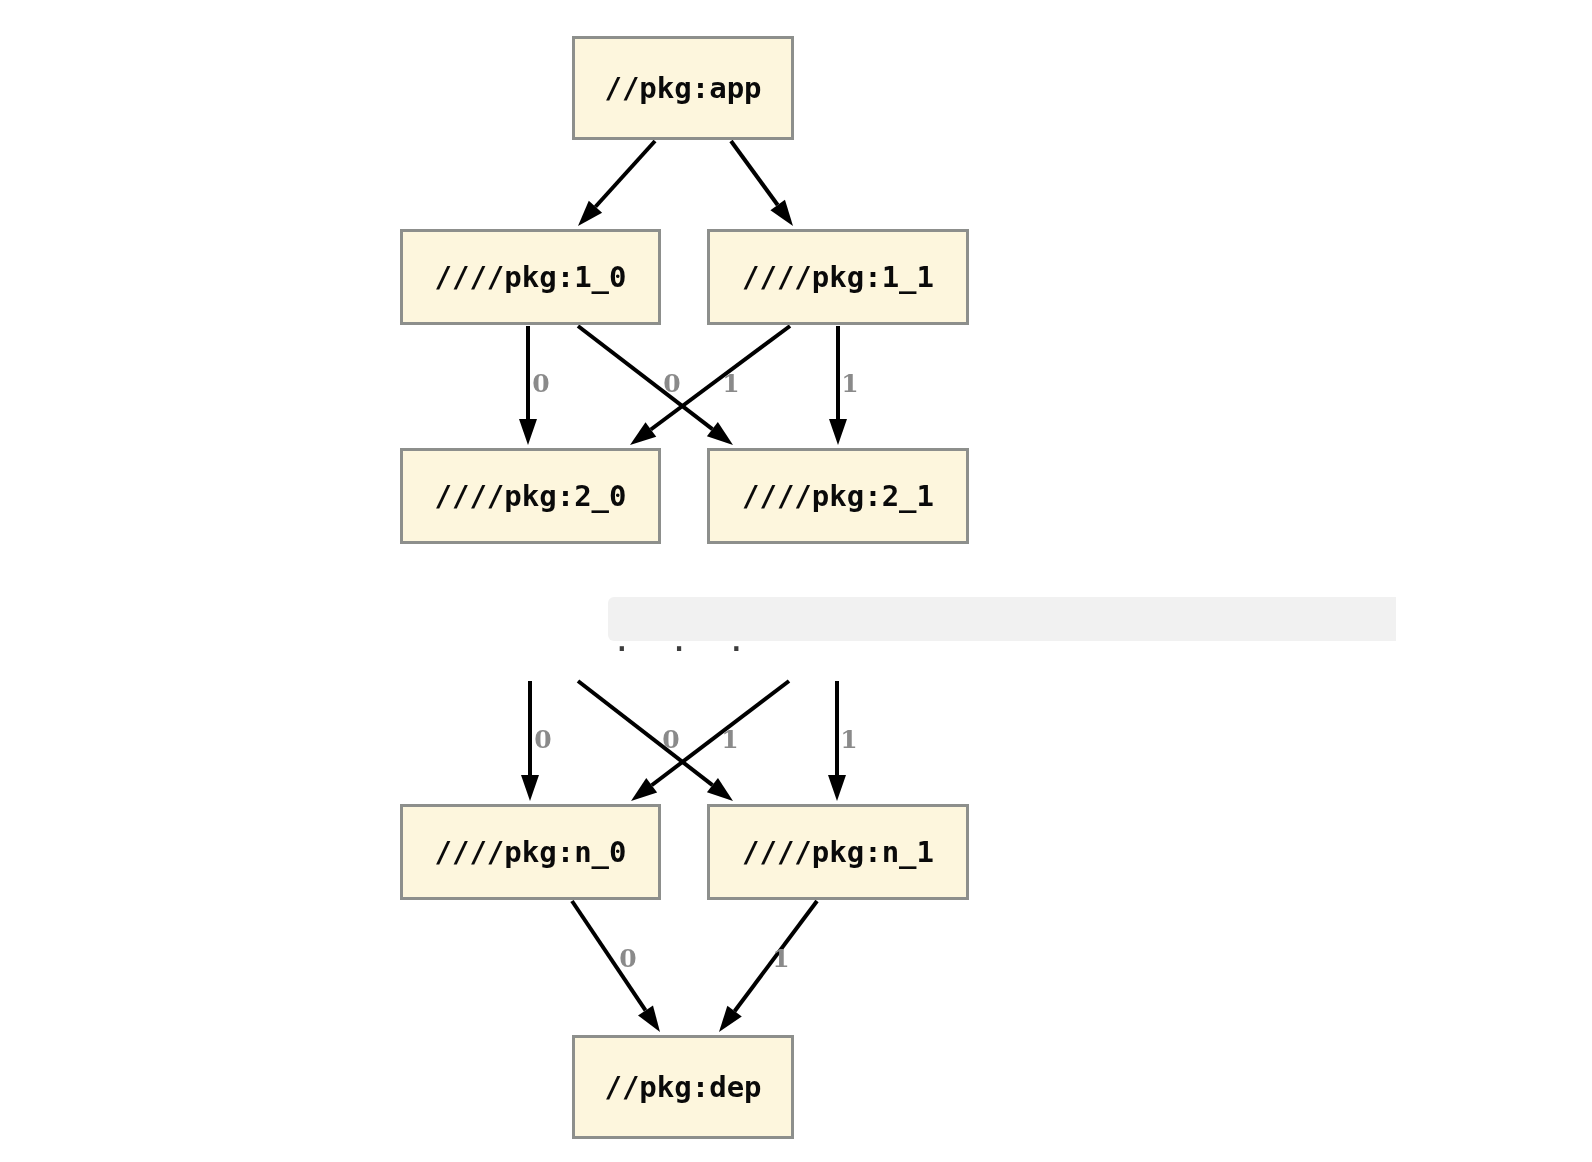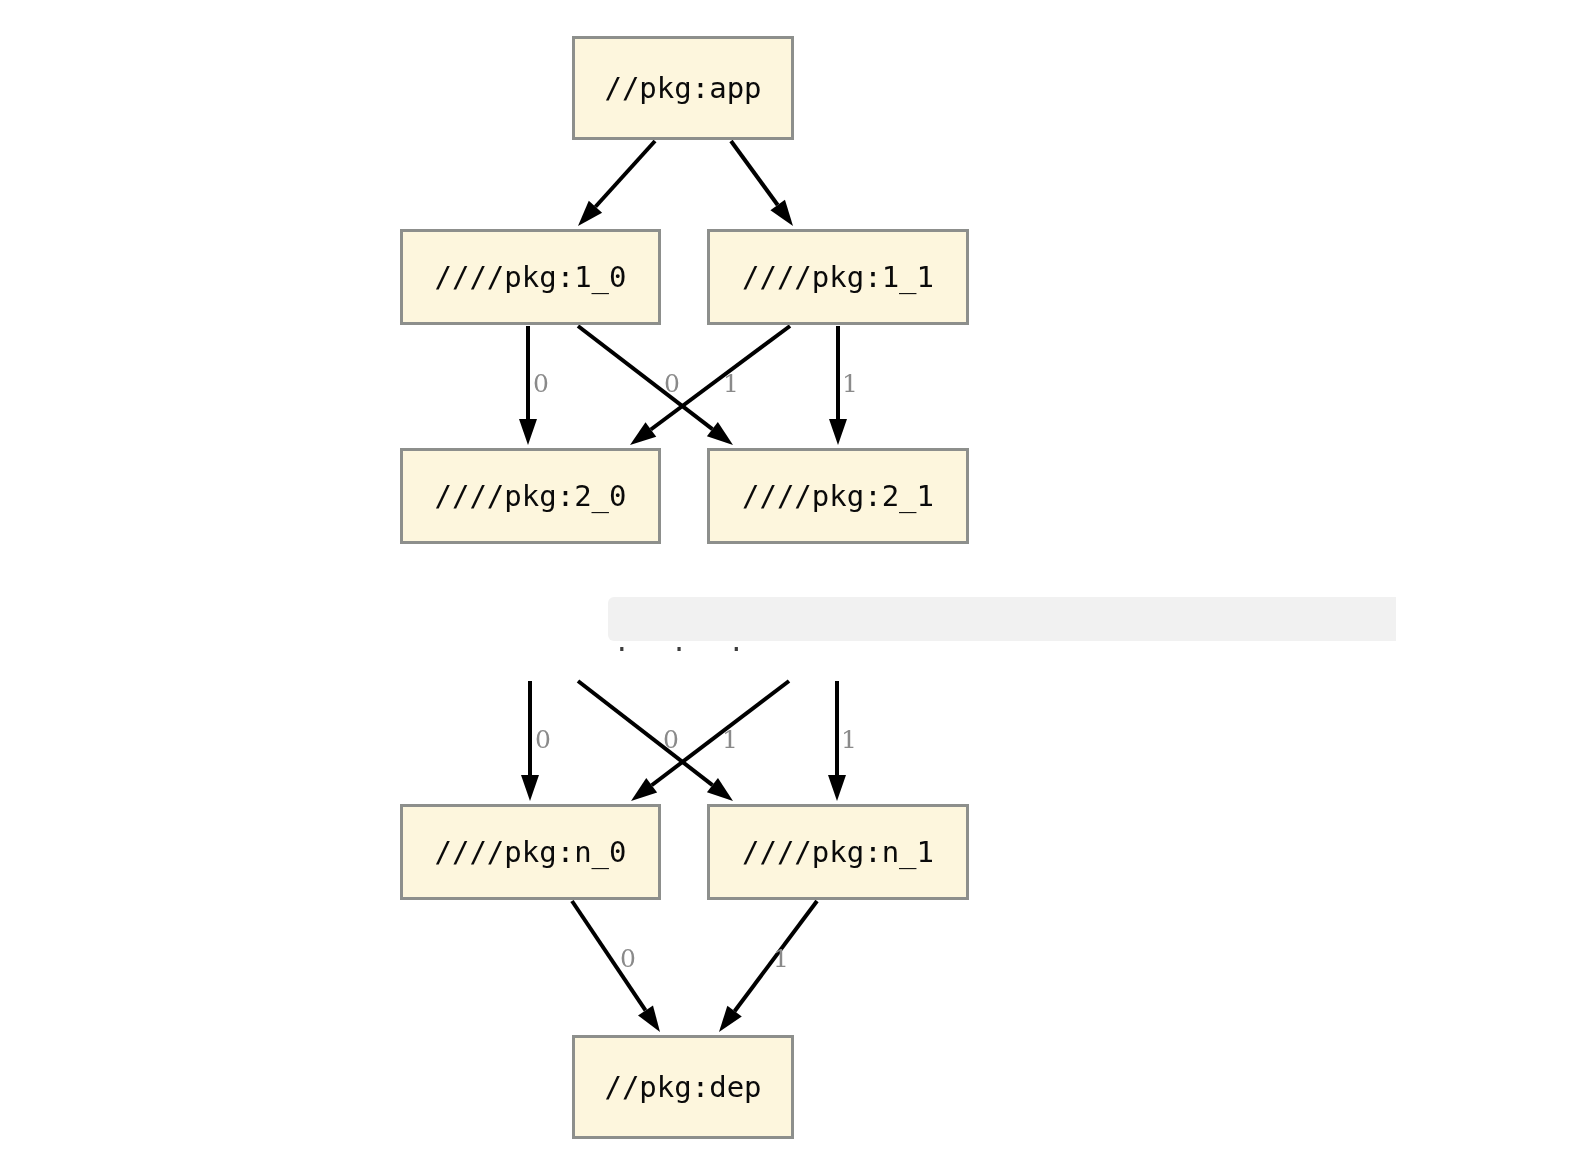--- a/index.html
+++ b/index.html
@@ -9,20 +9,21 @@
   }
   body {
     font-family: "Liberation Sans", sans-serif;
   }
   #canvas {
     position: relative;
     width: 1396px;
     height: 1162px;
     background: #ffffff;
     overflow: hidden;
+    font-weight: bold;
   }
   #graph-svg {
     position: absolute;
     left: 0;
     top: 0;
     width: 1592px;
     height: 1162px;
   }
   .node-box {
     fill: #fdf6dd;

